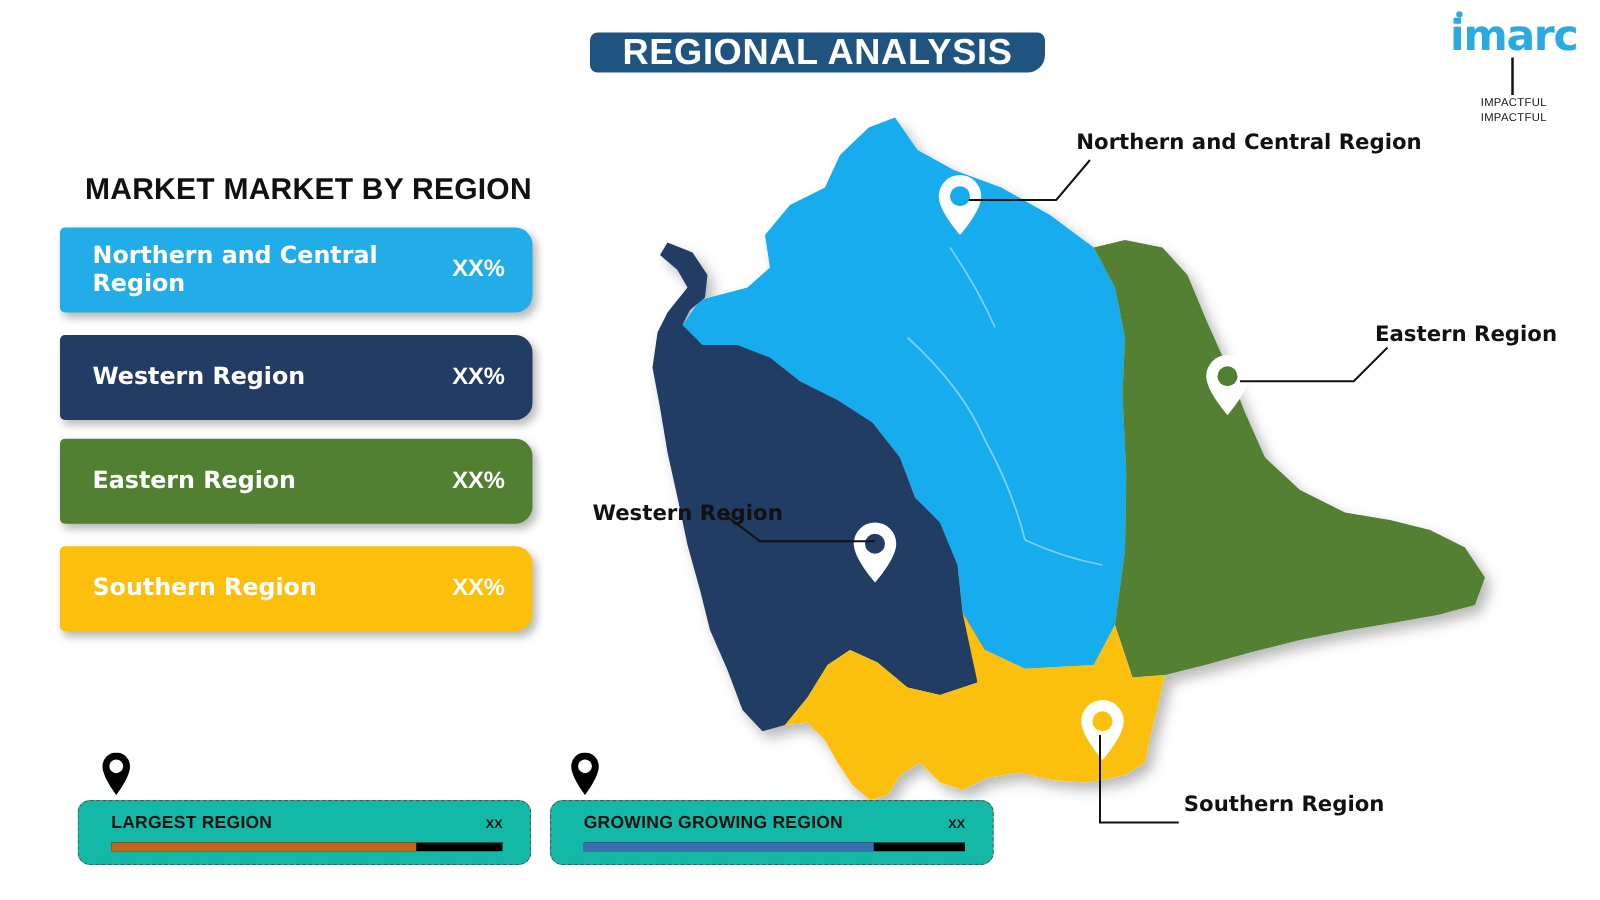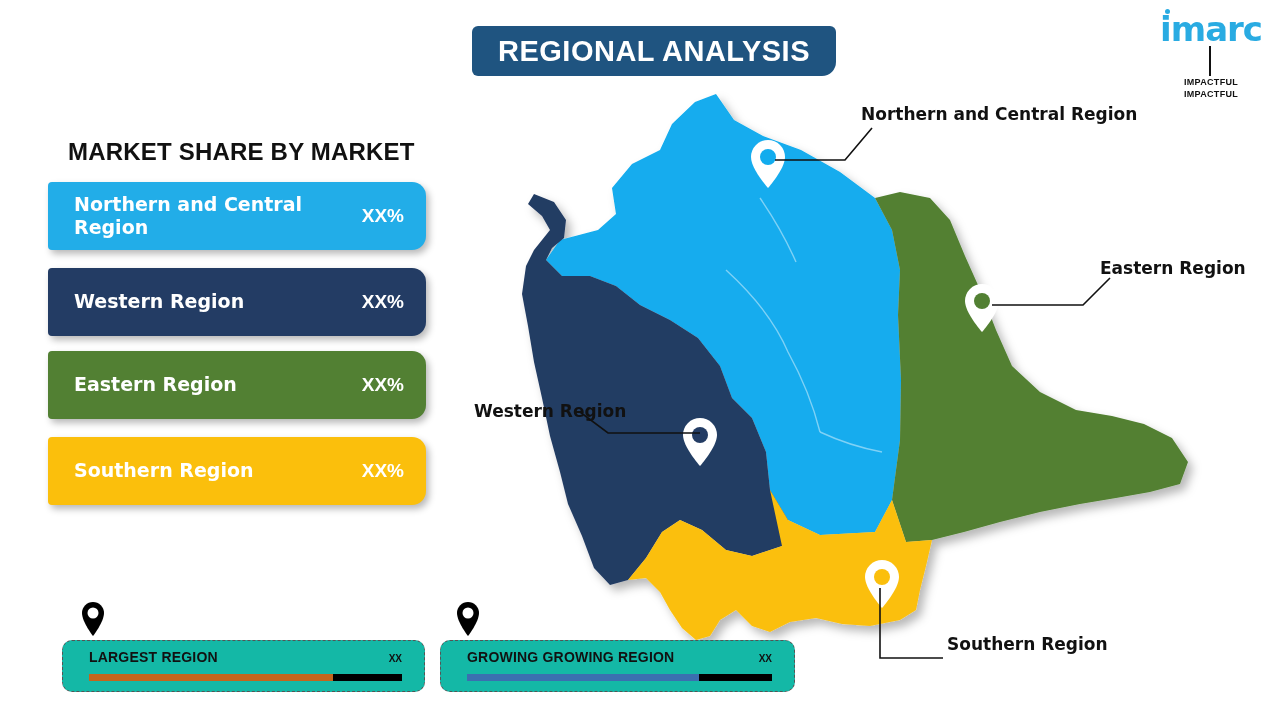--- a/index.html
+++ b/index.html
@@ -11,25 +11,25 @@
     overflow:hidden;
   }
 
   
   #logo { position:absolute; top:12px; right:18px; display:flex; align-items:center;flex-direction:column; }
   #logo .word { font-size:34px; font-weight:bold; color:#29ABE2; letter-spacing:-1px;
                 line-height:1; font-family:"DejaVu Sans", sans-serif; position:relative; }
   #logo .dot { position:absolute; width:5px; height:5px; border-radius:50%; background:#29ABE2;
                top:-3px; left:5px; }
   #logo .bar { width:2px; height:30px; background:#111; margin:0 7px 0 5px; }
-  #logo .tag { font-size:9px; font-weight:bold; color:#111; line-height:1.35; letter-spacing:.3px; }
+  #logo .tag { font-size:9px; font-weight:normal; color:#111; line-height:1.35; letter-spacing:.3px; }
 
   
   #title-banner {
-    position:absolute; left:472px; top:26px; width:364px; height:50px;
+    position:absolute; left:472px; top:26px; width:364px; height:32px;
     background:#1F5480; border-radius:6px 6px 14px 6px;
     display:flex; align-items:center; justify-content:center;
   }
   #title-banner .t { color:#fff; font-size:29px; font-weight:bold; letter-spacing:.5px; }
 
   
   #panel-title { position:absolute; left:68px; top:138px; font-size:24px; font-weight:bold;
                  color:#111; letter-spacing:.2px; }
 
   .legend-bar {
@@ -90,21 +90,21 @@
   <div class="tag">
     <div>IMPACTFUL</div>
     <div>IMPACTFUL</div>
   </div>
 </div>
 
 <div id="title-banner" style="background: rgb(31, 84, 128);">
   <div class="t">REGIONAL ANALYSIS</div>
 </div>
 
-<div id="panel-title">MARKET SHARE BY MARKET</div>
+<div id="panel-title">MARKET MARKET BY REGION</div>
 
 <div class="legend-bar" id="lb0" style="background: rgb(34, 173, 232);">
   <span class="lbl">Northern and Central Region</span>
   <span class="pct">XX%</span>
 </div>
 <div class="legend-bar" id="lb1" style="background: rgb(35, 60, 100);">
   <span class="lbl">Western Region</span>
   <span class="pct">XX%</span>
 </div>
 <div class="legend-bar" id="lb2" style="background: rgb(82, 128, 51);">

